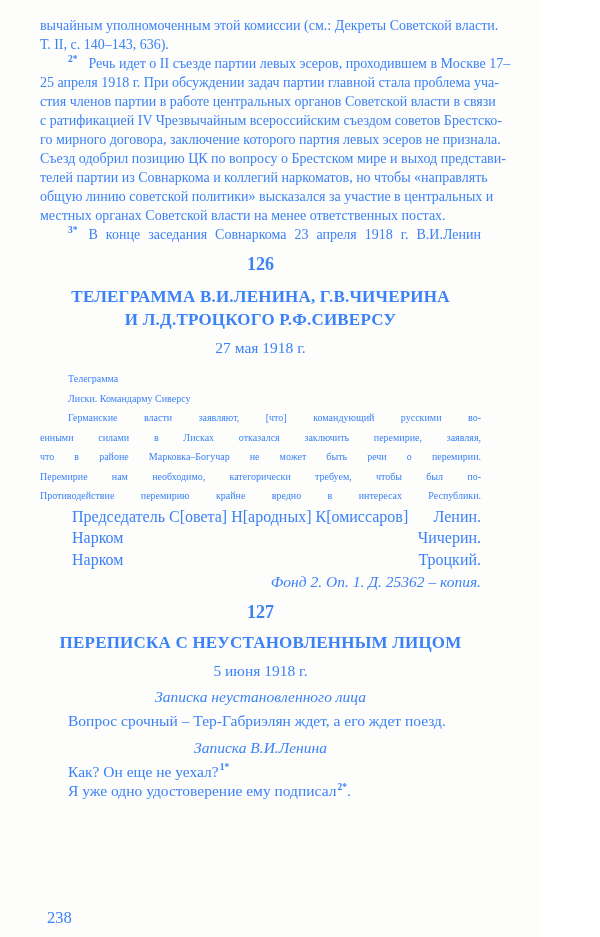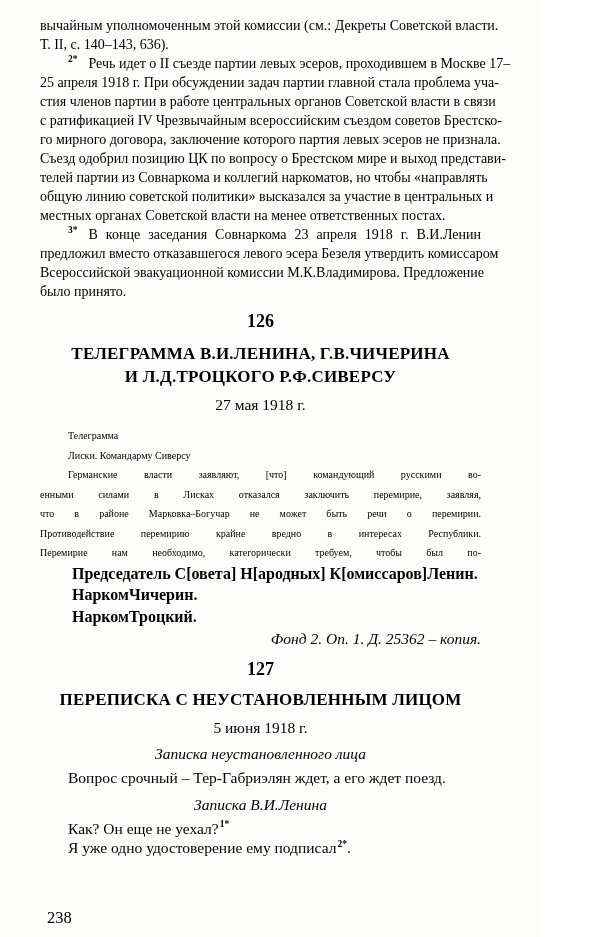--- a/index.html
+++ b/index.html
@@ -3,21 +3,21 @@
 <meta charset="utf-8">
 <style>
   html,body{margin:0;padding:0;background:#ffffff;}
   .page{
     position:relative;
     width:541px;height:937px;
     box-sizing:border-box;
     background:#fdfdfc;
     overflow:hidden;
     font-family:"Liberation Serif","DejaVu Serif",serif;
-    color:#000000;
+    color:#3b82f6;
     padding:16px 60px 16px 40px;
   }
   
   .jline{white-space:nowrap;text-align:justify;text-align-last:justify;}
   .lline{white-space:nowrap;text-align:left;text-align-last:left;}
   .indent{text-indent:28px;}
   .indent-first > div:first-child{text-indent:28px;}
 
   .fn{font-size:14px;line-height:19px;}
   sup.fnm{
@@ -39,23 +39,23 @@
     margin-top:10px;letter-spacing:.2px;
   }
   .doc-date{
     text-align:center;font-size:15.5px;line-height:19px;margin-top:7px;
   }
   .body-text{font-size:10px;line-height:19.5px;}
   .addr{margin-top:0;}
   .addr-first{margin-top:12px;}
 
   .sig-row{
-    display:flex;
+    display:flex;justify-content:space-between;
     font-size:16px;line-height:21.5px;
-    padding-left:32px;white-space:nowrap;font-weight:bold;
+    padding-left:32px;white-space:nowrap;
   }
   .archive{
     font-style:italic;text-align:right;
     font-size:15.5px;line-height:20px;margin-top:2px;
   }
   .subhead{
     text-align:center;font-style:italic;
     font-size:15.5px;line-height:19px;margin-top:7px;
   }
   .note-line{font-size:15.5px;line-height:19.5px;}
@@ -86,25 +86,20 @@
           <div class="jline">го мирного договора, заключение которого партия левых эсеров не признала.</div>
           <div class="jline">Съезд одобрил позицию ЦК по вопросу о Брестском мире и выход представи-</div>
           <div class="jline">телей партии из Совнаркома и коллегий наркоматов, но чтобы «направлять</div>
           <div class="jline">общую линию советской политики» высказался за участие в центральных и</div>
           <div class="lline">местных органах Советской власти на менее ответственных постах.</div>
         </div>
     </div>
 
     <div>
       <div class="jline indent"><sup class="fnm">3*</sup><span>В конце заседания Совнаркома 23 апреля 1918 г. В.И.Ленин</span></div>
-      <div>
-          <div class="jline">предложил вместо отказавшегося левого эсера Безеля утвердить комиссаром</div>
-          <div class="jline">Всероссийской эвакуационной комиссии М.К.Владимирова. Предложение</div>
-          <div class="lline">было принято.</div>
-        </div>
     </div>
 
   </section>
 
   <article>
     <div class="doc-num">126</div>
 
     <h2 class="doc-title" style="margin:10px 0 0 0;font-size:17px;">
       <span>ТЕЛЕГРАММА В.И.ЛЕНИНА, Г.В.ЧИЧЕРИНА</span><br>
       <span>И Л.Д.ТРОЦКОГО Р.Ф.СИВЕРСУ</span>
@@ -112,22 +107,22 @@
 
     <div class="doc-date">27 мая 1918 г.</div>
 
     <div class="body-text addr-first lline indent">Телеграмма</div>
     <div class="body-text addr lline indent">Лиски. Командарму Сиверсу</div>
 
     <div class="body-text indent-first">
         <div class="jline">Германские власти заявляют, [что] командующий русскими во-</div>
         <div class="jline">енными силами в Лисках отказался заключить перемирие, заявляя,</div>
         <div class="jline">что в районе Марковка–Богучар не может быть речи о перемирии.</div>
+        <div class="jline">Перемирие нам необходимо, категорически требуем, чтобы был по-</div>
         <div class="jline">Противодействие перемирию крайне вредно в интересах Республики.</div>
-        <div class="jline">Перемирие нам необходимо, категорически требуем, чтобы был по-</div>
       </div>
 
     <div class="sig-row">
       <span>Председатель С[овета] Н[ародных] К[омиссаров]</span>
       <span>Ленин.</span>
     </div>
     <div class="sig-row">
       <span>Нарком</span>
       <span>Чичерин.</span>
     </div>

